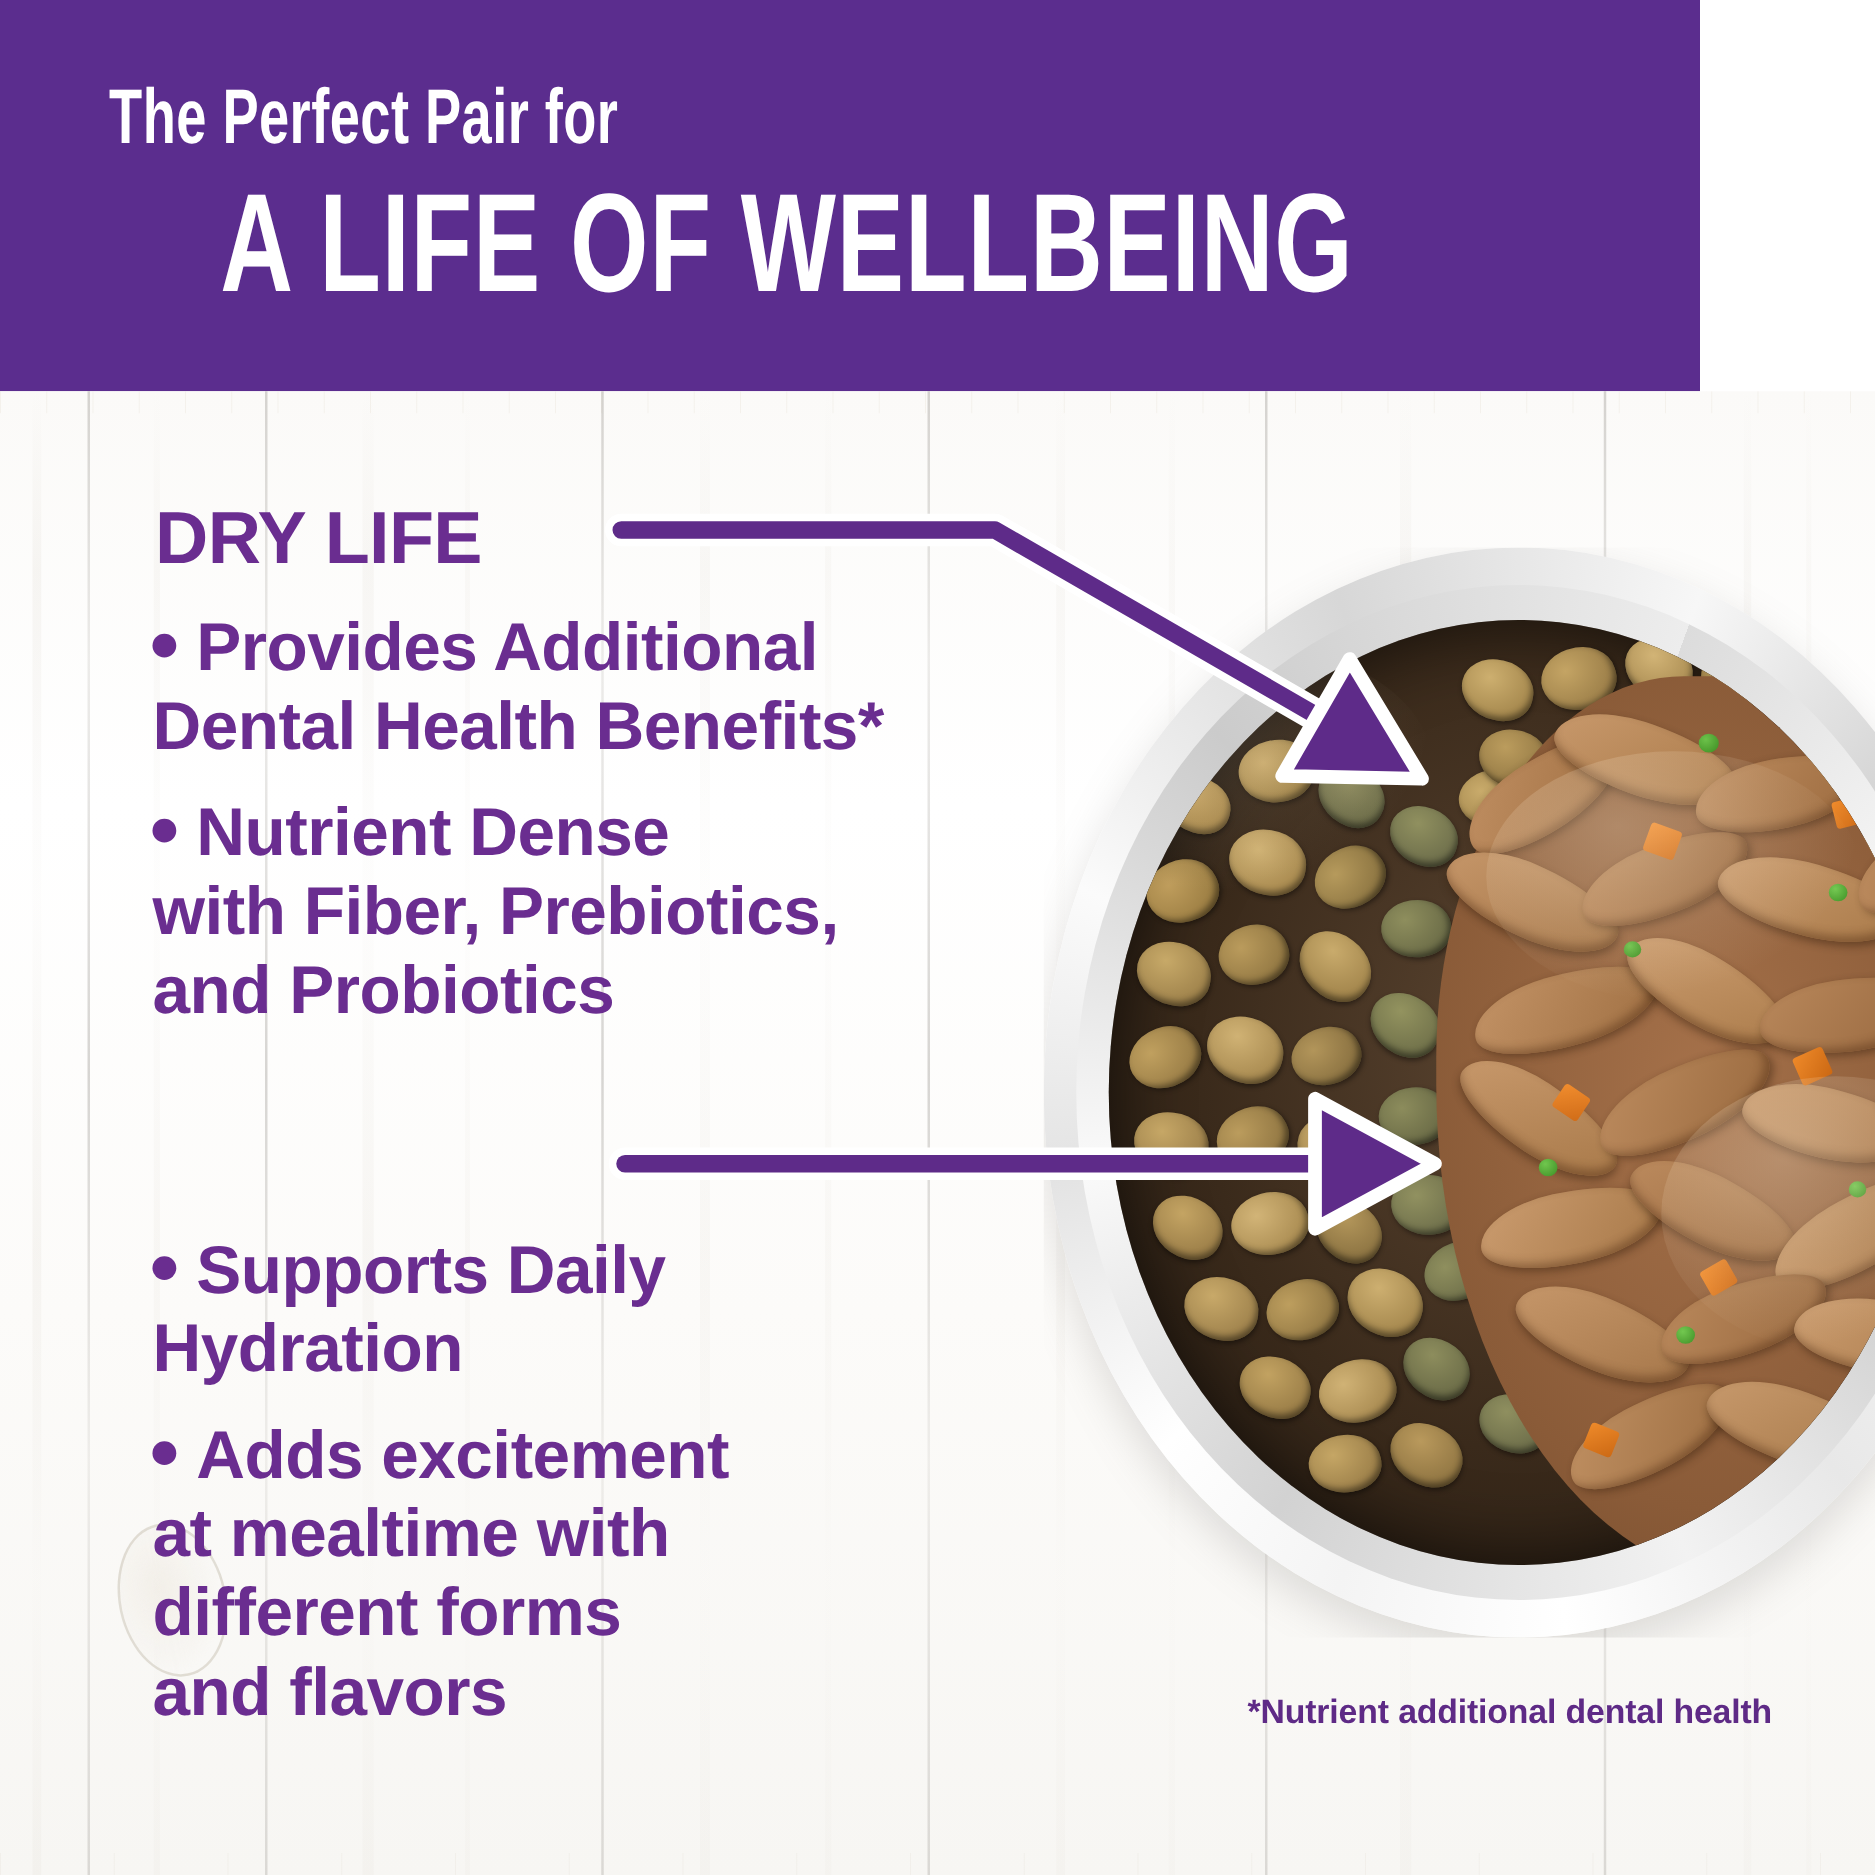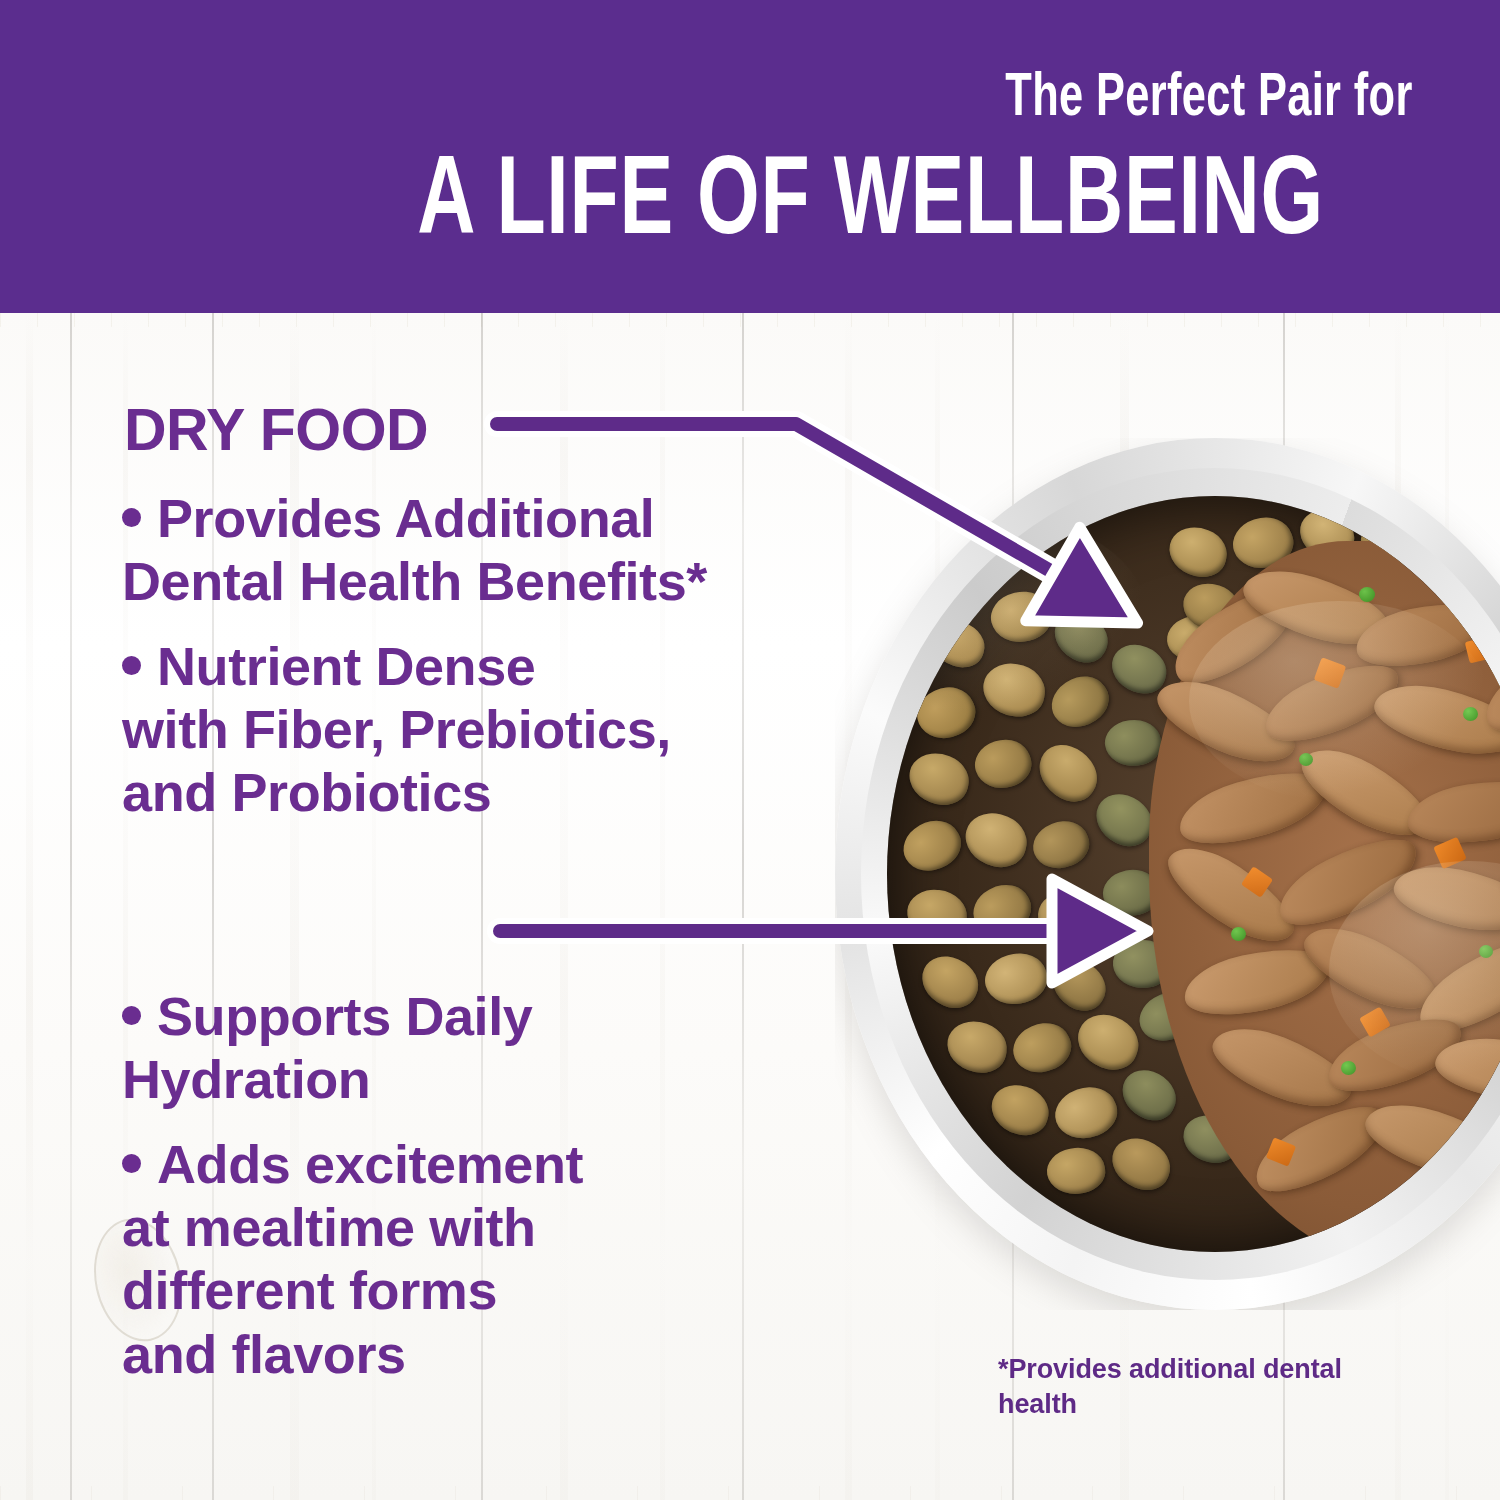--- a/index.html
+++ b/index.html
@@ -6,23 +6,23 @@
   body{
     width:1500px;height:1500px;
     font-family:"Liberation Sans", sans-serif;
     background:#ffffff;
     overflow:hidden;
   }
   #stage{position:relative;width:1500px;height:1500px;overflow:hidden;}
 
   
   #header{
-    position:absolute;left:0;top:0;width:1500px;height:313px;
+    position:absolute;left:0;top:0;width:1360px;height:313px;
     background:#5b2d8e;
-    display:flex;flex-direction:column;align-items:flex-end;justify-content:center;
+    display:flex;flex-direction:column;align-items:flex-start;justify-content:center;
     overflow:hidden;
   }
   #header-line1{
     color:#ffffff;
     font-size:62px;line-height:1;
     font-weight:700;
     letter-spacing:0.5px;
     transform:scaleX(0.70);
     transform-origin:center;
     white-space:nowrap;
@@ -329,21 +329,21 @@
           <div class="gloss" style="left:180px;top:320px;width:280px;height:220px;"></div>
         </div>
 
         <div class="gloss" style="left:-40px;top:20px;width:300px;height:200px;opacity:.5;"></div>
       </div>
     </div>
   </div>
 
   <div id="content">
 
-    <div class="section-head" style="left:124px;top:88px;">DRY FOOD</div>
+    <div class="section-head" style="left:124px;top:88px;">DRY LIFE</div>
 
     <div class="bullet-block" style="left:122px;top:322px;width:700px;">
       <span class="dot"></span><span>Nutrient Dense</span><br>
       <span>with Fiber, Prebiotics,</span><br>
       <span>and Probiotics</span>
     </div>
 
     <div class="bullet-block" style="left:122px;top:174px;width:700px;">
       <span class="dot"></span><span>Provides Additional</span><br>
       <span>Dental Health Benefits*</span>
@@ -356,21 +356,21 @@
       <span>different forms</span><br>
       <span>and flavors</span>
     </div>
 
     <div class="bullet-block" style="left:122px;top:672px;width:700px;">
       <span class="dot"></span><span>Supports Daily</span><br>
       <span>Hydration</span>
     </div>
 
     <div id="footnote" style="left:998px;top:1039px;width:430px;">
-      <span>*Provides additional dental health</span><br>
+      <span>*Nutrient additional dental health</span><br>
     </div>
   </div>
 
   <svg id="arrows" viewBox="0 0 1500 1500">
 
     <g>
 
       <path d="M 497,424 L 796,424 L 1113,607" fill="none" stroke="#ffffff" stroke-width="26" stroke-linecap="round" stroke-linejoin="round"></path>
       <path d="M 497,424 L 796,424 L 1113,607" fill="none" stroke="#5e2b89" stroke-width="14" stroke-linecap="round" stroke-linejoin="round"></path>
 

